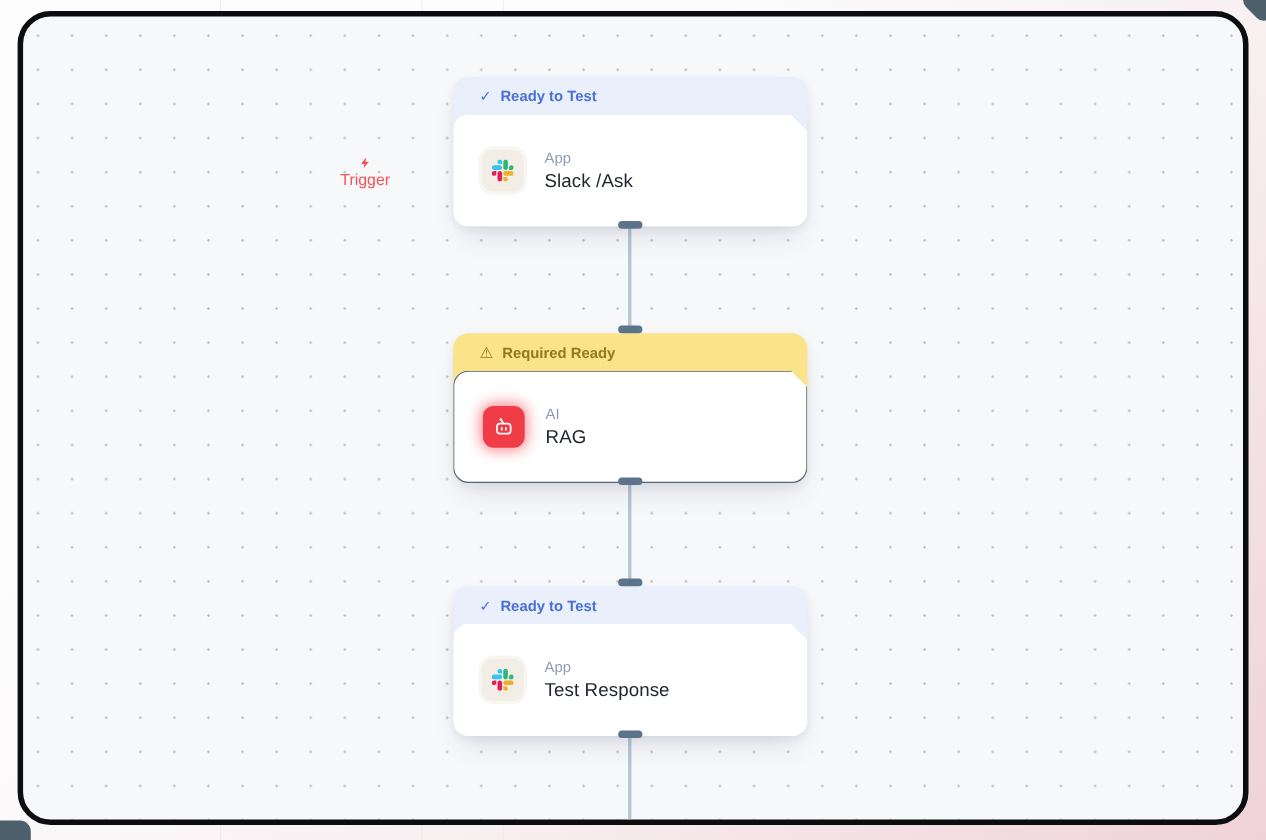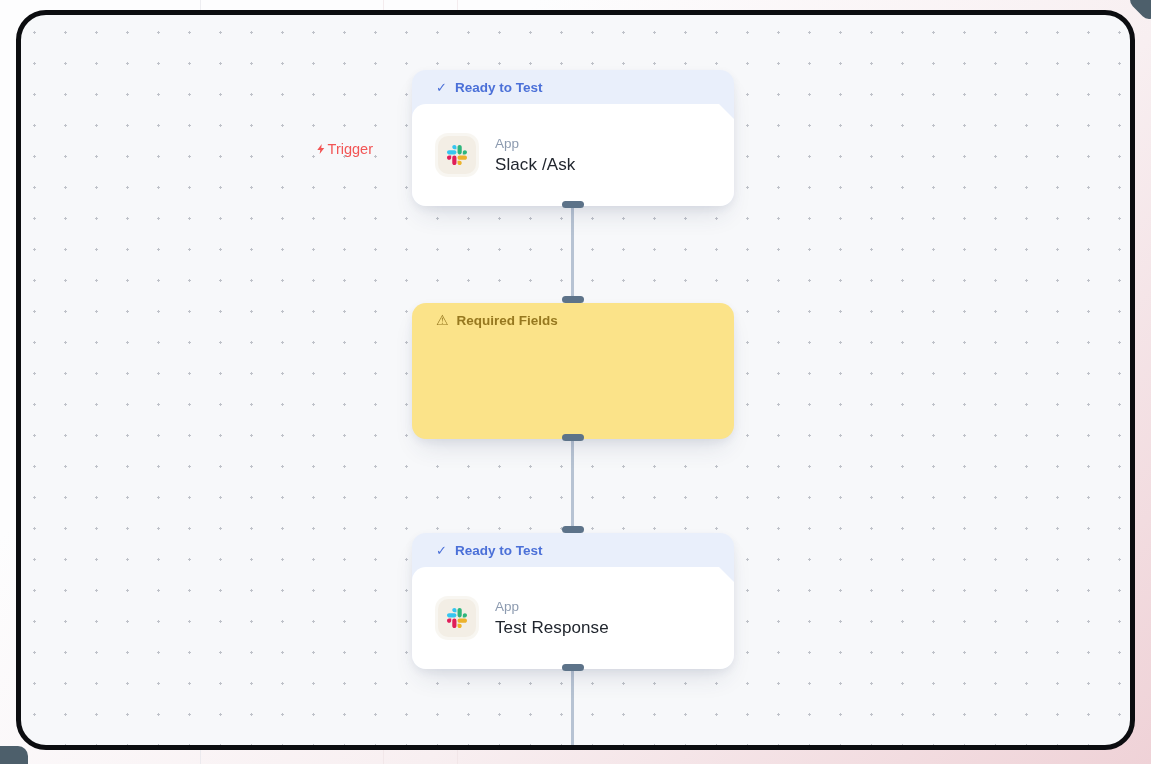--- a/index.html
+++ b/index.html
@@ -50,21 +50,21 @@
     background: #5d7389; border-radius: 3.5px; z-index: 5;
   }
   .port-1 { top: 186px; } .port-2 { top: 281px; }
   .port-3 { top: 419px; } .port-4 { top: 511px; }
   .port-5 { top: 649px; }
 
   
   .trigger {
     position: absolute; left: 270px; top: 126px; width: 82px;
     display: flex; align-items: center; justify-content: flex-end; gap: 1px;
-    color: #f25555; font-size: 14.5px; font-weight: 500;
+    color: #f25555; font-size: 14.5px; font-weight: 500; flex-direction: column;
   }
   .trigger svg { width: 12px; height: 14px; }
 
   
   .node {
     position: absolute; left: 391px; width: 322px; height: 136px;
     border-radius: 14px;
     box-shadow: 0 14px 26px -8px rgba(45,60,95,.14), 0 3px 8px rgba(45,60,95,.07);
   }
   .node-1 { top: 55px; }
@@ -152,21 +152,36 @@
         <div class="node-text">
           <div class="node-category">App</div>
           <div class="node-title">Slack /Ask</div>
         </div>
       </div>
     </div>
 
     <div class="node node-2 status-warning selected">
       <div class="node-header">
         <span class="status-glyph">⚠</span>
-        <span>Required Fields</span>
+        <span>Required Ready</span>
+      </div>
+      <div class="node-body">
+        <div class="app-icon robot">
+          <svg viewBox="0 0 24 24" fill="none" stroke="#ffffff" stroke-width="1.7" stroke-linecap="round">
+            <circle cx="9" cy="4.6" r="1.2" fill="#ffffff" stroke="none"></circle>
+            <path d="M9.8 5.6 11.4 8.6"></path>
+            <rect x="5.2" y="8.8" width="13.6" height="10" rx="3.2"></rect>
+            <rect x="9.1" y="12.3" width="1.7" height="3.4" rx="0.85" fill="#ffffff" stroke="none"></rect>
+            <rect x="13.2" y="12.3" width="1.7" height="3.4" rx="0.85" fill="#ffffff" stroke="none"></rect>
+          </svg>
+        </div>
+        <div class="node-text">
+          <div class="node-category">AI</div>
+          <div class="node-title">RAG</div>
+        </div>
       </div>
     </div>
 
     <div class="node node-3 status-ready">
       <div class="node-header">
         <span class="status-glyph">✓</span>
         <span>Ready to Test</span>
       </div>
       <div class="node-body">
         <div class="app-icon slack">

